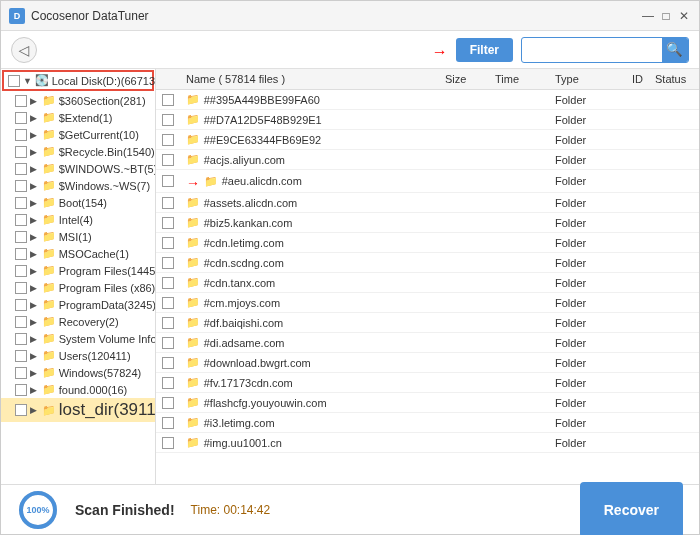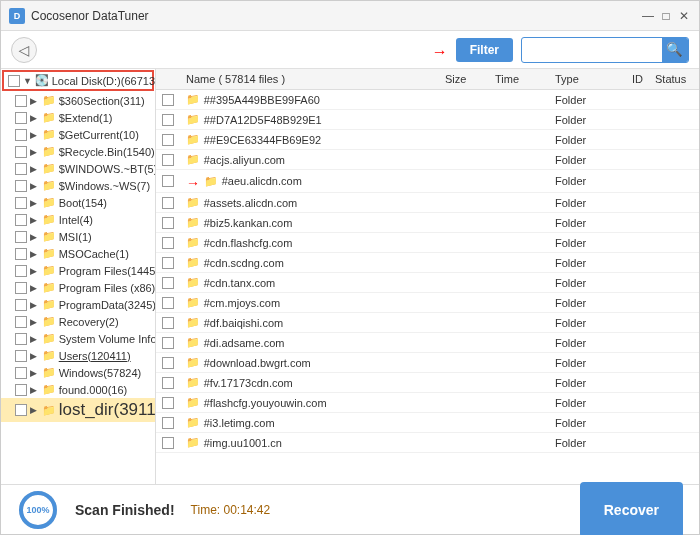--- a/index.html
+++ b/index.html
@@ -330,21 +330,21 @@
         <span class="tree-arrow">▼</span>
         <span class="tree-icon drive-icon">💽</span>
         <span>Local Disk(D:)(667138)</span>
       </div>
 
       <div id="tree-children">
           <div class="tree-item" style="padding-left: 14px;">
             <div class="tree-checkbox"></div>
             <span class="tree-arrow">▶</span>
             <span class="tree-icon folder-icon">📁</span>
-            <span style="font-size: 11px;">$360Section(311)</span>
+            <span style="font-size: 11px;">$360Section(281)</span>
           </div>
           <div class="tree-item" style="padding-left: 14px;">
             <div class="tree-checkbox"></div>
             <span class="tree-arrow">▶</span>
             <span class="tree-icon folder-icon">📁</span>
             <span style="font-size: 11px;">$Extend(1)</span>
           </div>
           <div class="tree-item" style="padding-left: 14px;">
             <div class="tree-checkbox"></div>
             <span class="tree-arrow">▶</span>
@@ -420,21 +420,21 @@
           <div class="tree-item" style="padding-left: 14px;">
             <div class="tree-checkbox"></div>
             <span class="tree-arrow">▶</span>
             <span class="tree-icon folder-icon">📁</span>
             <span style="font-size: 11px;">System Volume Information(116)</span>
           </div>
           <div class="tree-item" style="padding-left: 14px;">
             <div class="tree-checkbox"></div>
             <span class="tree-arrow">▶</span>
             <span class="tree-icon folder-icon">📁</span>
-            <span style="font-size: 11px; text-decoration: underline;">Users(120411)</span>
+            <span style="font-size: 11px;">Users(120411)</span>
           </div>
           <div class="tree-item" style="padding-left: 14px;">
             <div class="tree-checkbox"></div>
             <span class="tree-arrow">▶</span>
             <span class="tree-icon folder-icon">📁</span>
             <span style="font-size: 11px;">Windows(57824)</span>
           </div>
           <div class="tree-item" style="padding-left: 14px;">
             <div class="tree-checkbox"></div>
             <span class="tree-arrow">▶</span>
@@ -579,21 +579,21 @@
                 <td></td>
                 <td></td>
               </tr>
               <tr>
                 <td>
                   <div class="file-checkbox"></div>
                 </td>
                 <td>
                   <div class="file-name-cell">
                     <span class="file-folder-icon">📁</span>
-                    <span>#cdn.flashcfg.com</span>
+                    <span>#cdn.letimg.com</span>
                   </div>
                 </td>
                 <td></td>
                 <td></td>
                 <td>Folder</td>
                 <td></td>
                 <td></td>
               </tr>
               <tr>
                 <td>

